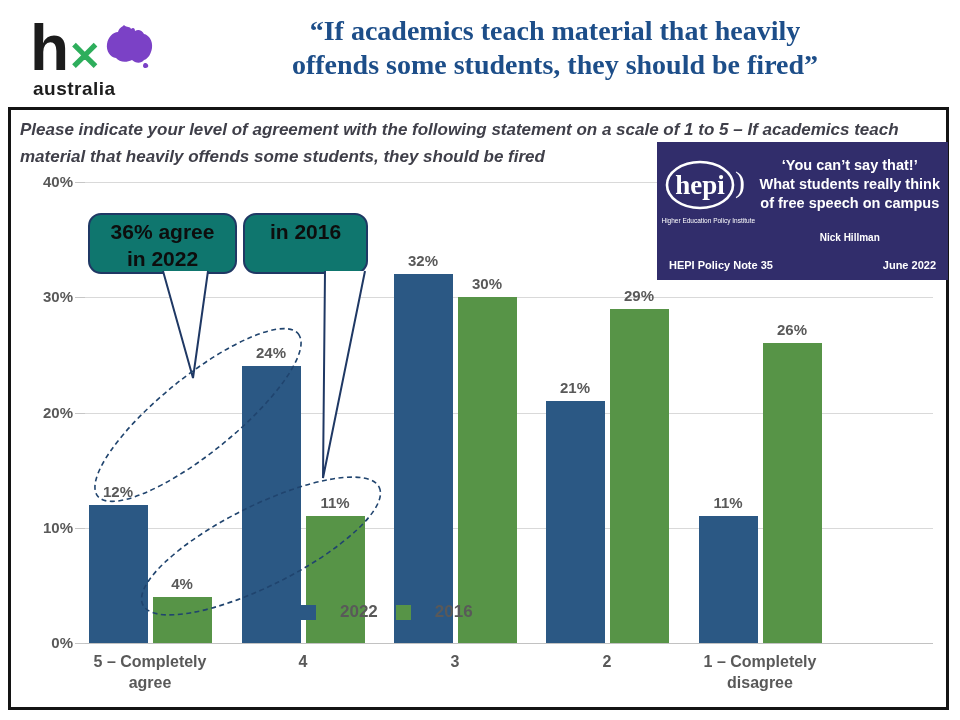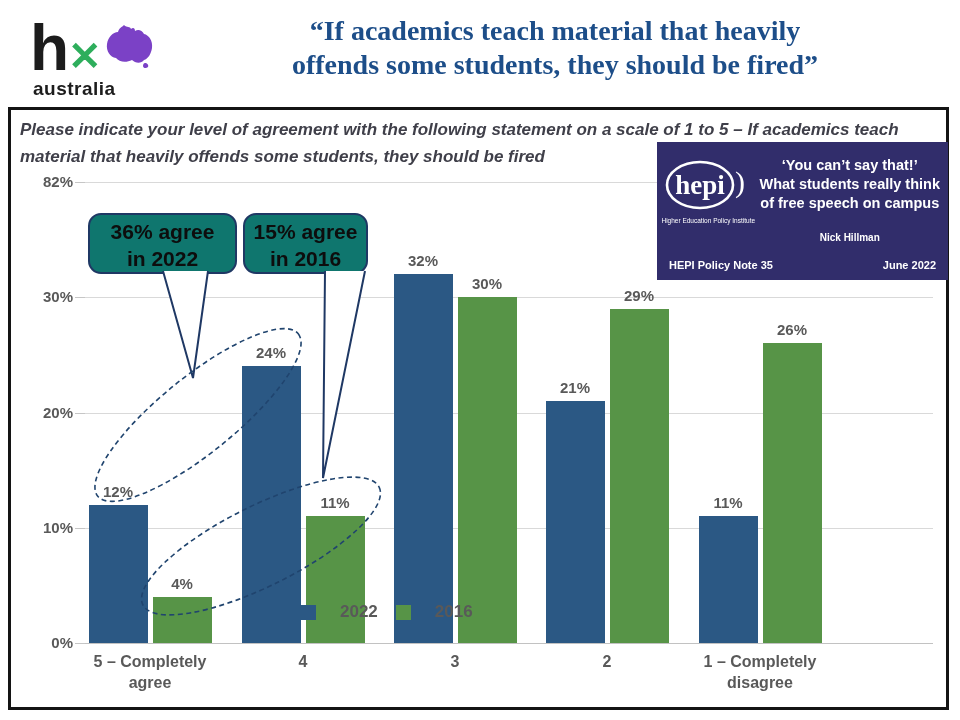--- a/index.html
+++ b/index.html
@@ -129,21 +129,21 @@
       <div class="ytick" style="top: 345.75px;"></div>
       <div class="ylabel" style="top: 336.75px;">10%</div>
       <div class="gridline" style="top: 230.5px;"></div>
       <div class="ytick" style="top: 230.5px;"></div>
       <div class="ylabel" style="top: 221.5px;">20%</div>
       <div class="gridline" style="top: 115.25px;"></div>
       <div class="ytick" style="top: 115.25px;"></div>
       <div class="ylabel" style="top: 106.25px;">30%</div>
       <div class="gridline" style="top: 0px;"></div>
       <div class="ytick" style="top: 0px;"></div>
-      <div class="ylabel" style="top: -9px;">82%</div>
+      <div class="ylabel" style="top: -9px;">40%</div>
       <div class="bar-group" style="left: 3.5px;">
         <div class="bar" style="left: 0px; height: 138.3px; background: rgb(43, 88, 132);"></div>
         <div class="bar-value" style="left: -12px; bottom: 143.3px;">12%</div>
         <div class="bar" style="left: 64px; height: 46.1px; background: rgb(87, 148, 71);"></div>
         <div class="bar-value" style="left: 52px; bottom: 51.1px;">4%</div>
       </div>
       <div class="cat-label" style="left: -1px;">5 – Completely agree</div>
       <div class="bar-group" style="left: 156.5px;">
         <div class="bar" style="left: 0px; height: 276.6px; background: rgb(43, 88, 132);"></div>
         <div class="bar-value" style="left: -12px; bottom: 281.6px;">24%</div>
@@ -184,21 +184,20 @@
         <div class="legend-label">2016</div>
       </div>
     </div>
 </div>
 
 <div class="callout callout1">
   <div>36% agree</div>
   <div>in 2022</div>
 </div>
 <div class="callout callout2">
-  <div>15% agree</div>
   <div>in 2016</div>
 </div>
 
 <svg class="overlay" viewBox="0 0 960 720">
   <path d="M163,271 L193,378 L208,271" fill="#ffffff" stroke="#1f3864" stroke-width="2"></path>
   <path d="M325,271 L323,478 L365,271" fill="#ffffff" stroke="#1f3864" stroke-width="2"></path>
   <ellipse cx="198" cy="415" rx="129" ry="38" transform="rotate(-39 198 415)" fill="none" stroke="#20446e" stroke-width="1.6" stroke-dasharray="5 3.5"></ellipse>
   <ellipse cx="261" cy="546" rx="132" ry="40" transform="rotate(-26.5 261 546)" fill="none" stroke="#20446e" stroke-width="1.6" stroke-dasharray="5 3.5"></ellipse>
 </svg>
 

